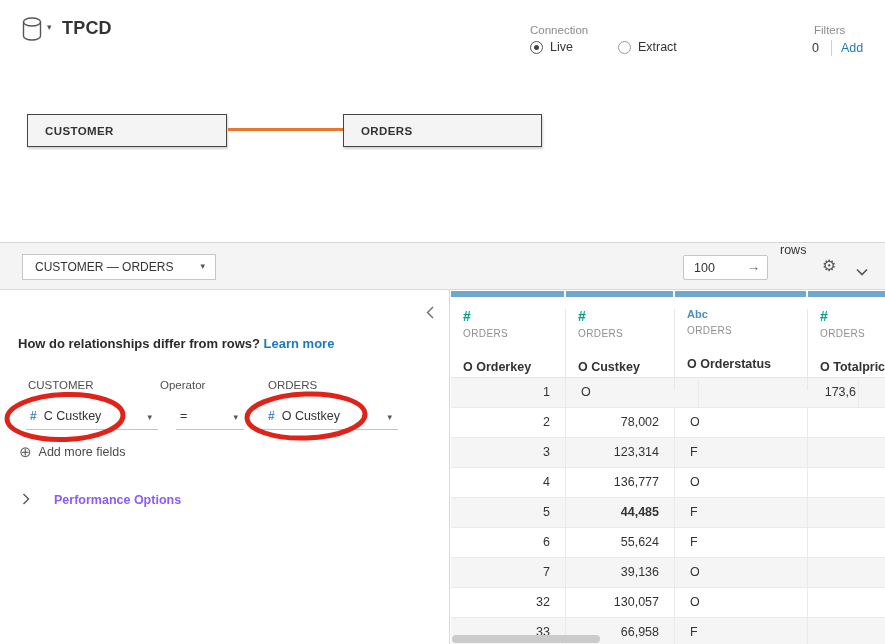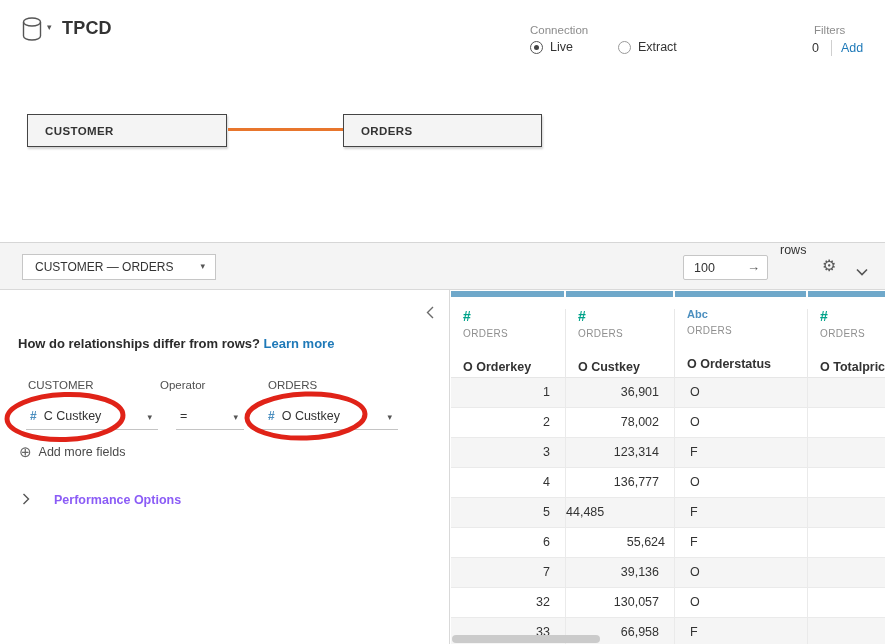--- a/index.html
+++ b/index.html
@@ -224,21 +224,20 @@
               <div class="ghead">
                 <span class="gicon icon-number">#</span>
                 <span class="gtable">ORDERS</span>
                 <span class="gfield">O Totalprice</span>
               </div>
             </div>
           </div>
         <div id="grid-body">
             <div class="grow alt">
               <div class="gcell" style="width: 115px; text-align: right; padding-right: 15px;">1</div>
-              <div class="gcell" style="width: 109px; text-align: right; padding-right: 15px;">36,901</div>
               <div class="gcell" style="width: 133px; text-align: left; padding-left: 15px;">O</div>
               <div class="gcell" style="width: 160px; text-align: right; padding-right: 2px;">173,6</div>
             </div>
             <div class="grow">
               <div class="gcell" style="width: 115px; text-align: right; padding-right: 15px;">2</div>
               <div class="gcell" style="width: 109px; text-align: right; padding-right: 15px;">78,002</div>
               <div class="gcell" style="width: 133px; text-align: left; padding-left: 15px;">O</div>
               <div class="gcell" style="width: 160px; text-align: right; padding-right: 2px;">46,9</div>
             </div>
             <div class="grow alt">
@@ -248,27 +247,27 @@
               <div class="gcell" style="width: 160px; text-align: right; padding-right: 2px;">193,8</div>
             </div>
             <div class="grow">
               <div class="gcell" style="width: 115px; text-align: right; padding-right: 15px;">4</div>
               <div class="gcell" style="width: 109px; text-align: right; padding-right: 15px;">136,777</div>
               <div class="gcell" style="width: 133px; text-align: left; padding-left: 15px;">O</div>
               <div class="gcell" style="width: 160px; text-align: right; padding-right: 2px;">32,</div>
             </div>
             <div class="grow alt">
               <div class="gcell" style="width: 115px; text-align: right; padding-right: 15px;">5</div>
-              <div class="gcell" style="width: 109px; text-align: left; padding-right: 15px;">44,485</div>
+              <div class="gcell" style="width: 109px; text-align: right; padding-right: 15px; font-weight: bold;">44,485</div>
               <div class="gcell" style="width: 133px; text-align: left; padding-left: 15px;">F</div>
               <div class="gcell" style="width: 160px; text-align: right; padding-right: 2px;">144,6</div>
             </div>
             <div class="grow">
               <div class="gcell" style="width: 115px; text-align: right; padding-right: 15px;">6</div>
-              <div class="gcell" style="width: 109px; text-align: right; padding-right: 9px;">55,624</div>
+              <div class="gcell" style="width: 109px; text-align: right; padding-right: 15px;">55,624</div>
               <div class="gcell" style="width: 133px; text-align: left; padding-left: 15px;">F</div>
               <div class="gcell" style="width: 160px; text-align: right; padding-right: 2px;">58,7</div>
             </div>
             <div class="grow alt">
               <div class="gcell" style="width: 115px; text-align: right; padding-right: 15px;">7</div>
               <div class="gcell" style="width: 109px; text-align: right; padding-right: 15px;">39,136</div>
               <div class="gcell" style="width: 133px; text-align: left; padding-left: 15px;">O</div>
               <div class="gcell" style="width: 160px; text-align: right; padding-right: 2px;">252,0</div>
             </div>
             <div class="grow">

